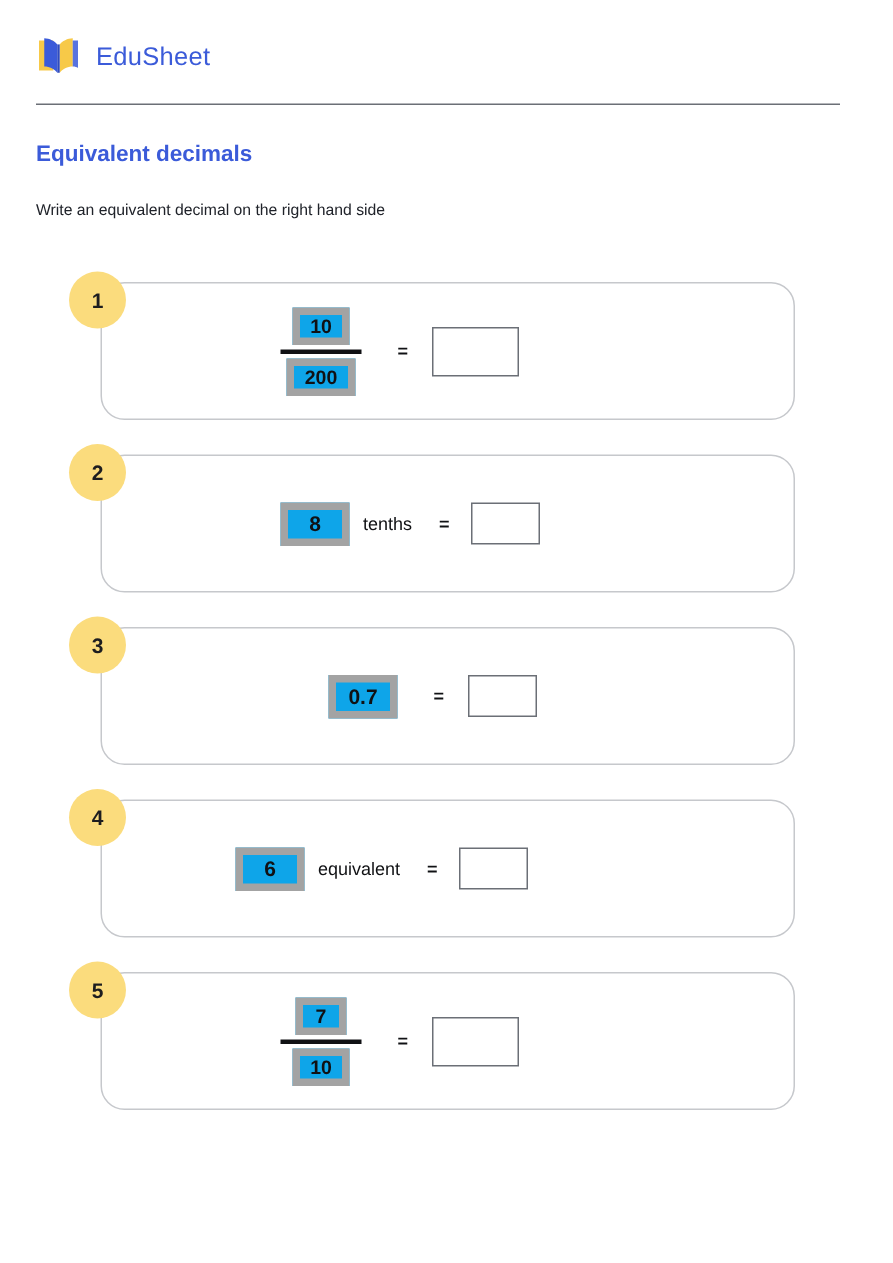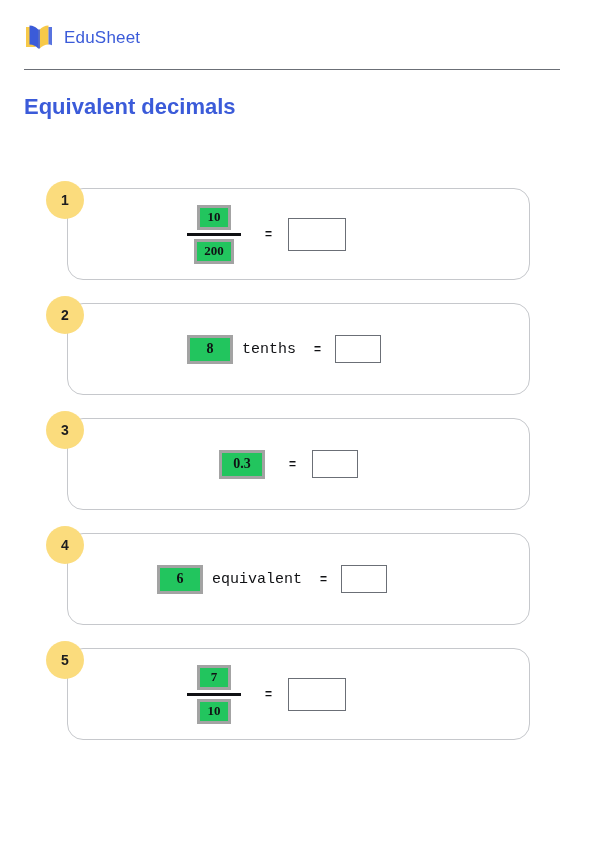--- a/index.html
+++ b/index.html
@@ -55,21 +55,21 @@
     top: 69px;
     width: 536px;
     height: 1px;
     background: #6b6f76;
   }
 
   .worksheet-title {
     position: absolute;
     left: 24px;
     top: 94px;
-    font-size: 22px;
+    font-size: 15px;
     font-weight: bold;
     color: #3b5bd9;
     line-height: 1.2;
     white-space: nowrap;
   }
 
   .worksheet-instructions {
     position: absolute;
     left: 24px;
     top: 134px;
@@ -136,44 +136,42 @@
 
   .expr-inner {
     display: flex;
     align-items: center;
     margin-left: 120px;
   }
 
   
   .val-box {
     box-sizing: border-box;
-    border: 3px solid #a3a3a3;
-    background: #22c55e;
+    border: 5px solid #a3a3a3;
+    background: #0ea5e9;
     display: flex;
     align-items: center;
     justify-content: center;
     font-weight: bold;
     color: #101114;
-    font-family: Liberation Serif, serif;
   }
 
   .box-term {
     min-width: 46px;
     height: 29px;
     padding: 0 8px;
     font-size: 14px;
   }
 
   .unit-label {
-    font-size: 15px;
+    font-size: 12px;
     font-weight: 400;
     color: #101114;
     margin-left: 9px;
     white-space: nowrap;
-    font-family: Liberation Mono, monospace;
   }
 
   .equals {
     font-size: 12px;
     font-weight: bold;
     color: #101114;
     margin: 0 16px 0 24px;
   }
   .equals.tight {
     margin-left: 18px;
@@ -224,20 +222,21 @@
       <path d="M24.5 3.5 C21 3.5 17.5 5.5 15.8 7.6 L15.8 26.5 C17.5 24.2 21 22.4 24.5 22.4 Z" fill="#f7c948"></path>
       <path d="M28 5 L24.5 5 L24.5 22.4 C26 22.4 27.2 22.8 28 23.3 Z" fill="#3b5bd9" opacity="0.85"></path>
       <path d="M14.2 7.6 L15.8 7.6 L15.8 26.5 L14.2 26.5 Z" fill="#2f4bbf"></path>
     </svg>
     <div class="brand-name">EduSheet</div>
   </div>
 
   <div class="header-rule"></div>
 
   <div class="worksheet-title">Equivalent decimals</div>
+  <div class="worksheet-instructions">Write an equivalent decimal on the right hand side</div>
 
   <div class="problems">
 
     <div class="problem">
       <div class="problem-card"></div>
       <div class="problem-badge">1</div>
       <div class="expr">
         <div class="expr-inner">
           <div class="fraction">
             <div class="val-box frac-num">10</div>
@@ -261,21 +260,21 @@
           <div class="answer-box"></div>
         </div>
       </div>
     </div>
 
     <div class="problem">
       <div class="problem-card"></div>
       <div class="problem-badge">3</div>
       <div class="expr">
         <div class="expr-inner" style="margin-left:152px;">
-          <div class="val-box box-term">0.3</div>
+          <div class="val-box box-term">0.7</div>
           <div class="equals">=</div>
           <div class="answer-box"></div>
         </div>
       </div>
     </div>
 
     <div class="problem">
       <div class="problem-card"></div>
       <div class="problem-badge">4</div>
       <div class="expr">

